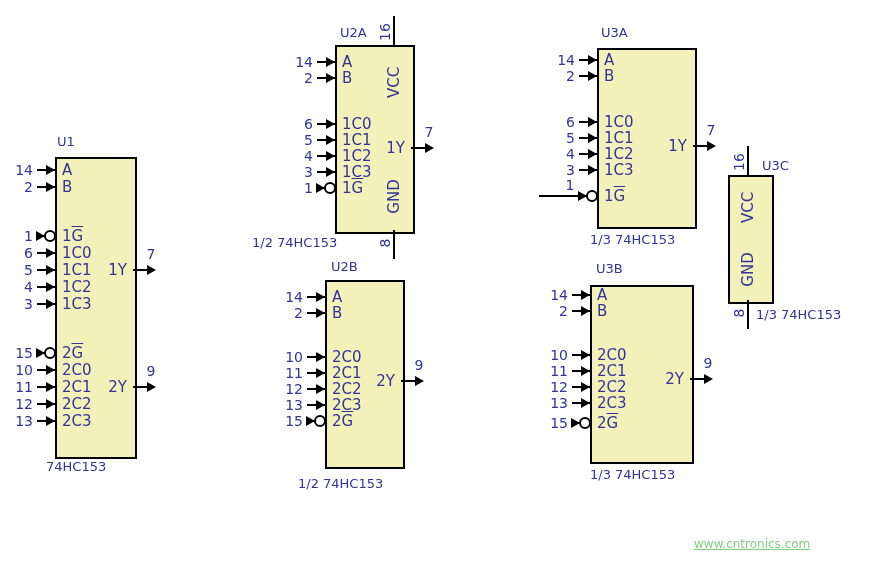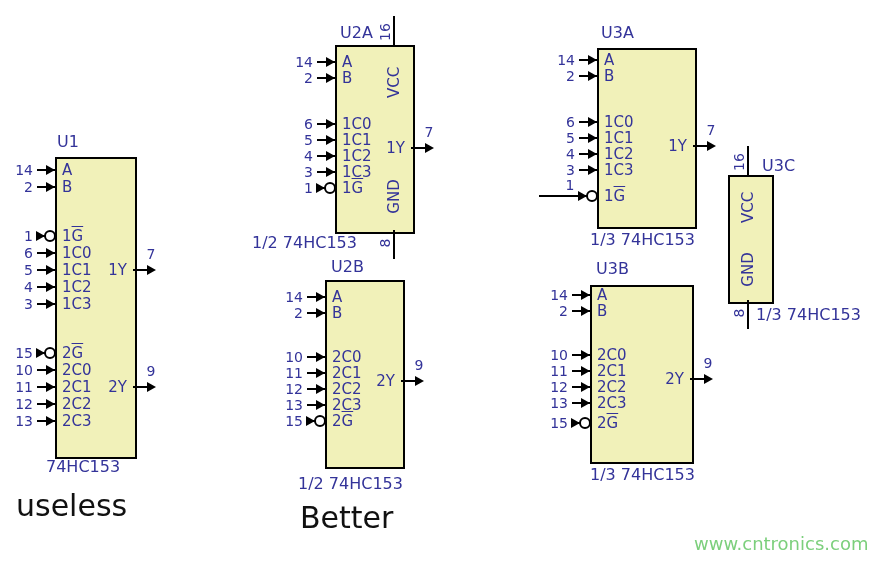--- a/index.html
+++ b/index.html
@@ -3,38 +3,36 @@
 <meta charset="utf-8">
 <style>
   html, body { margin: 0; padding: 0; }
   body {
     width: 886px; height: 565px; position: relative;
     background: #ffffff; overflow: hidden;
     font-family: "DejaVu Sans", "Liberation Sans", sans-serif;
   }
   #stage { position: absolute; left: 0; top: 0; width: 886px; height: 565px; }
   .box { position: absolute; background: var(--chip-fill, #f1f1b9); border: 2px solid #000; }
-  .ref, .part { position: absolute; color: var(--text-blue, #333399); font-size: 16px; line-height: 18px; white-space: nowrap; }
+  .ref, .part { position: absolute; color: var(--text-blue, #333399); font-size: 13px; line-height: 18px; white-space: nowrap; }
   .num { position: absolute; color: var(--text-blue, #333399); font-size: 14px; line-height: 16px; }
   .plabel { position: absolute; color: var(--text-blue, #333399); font-size: 15px; line-height: 16px; white-space: nowrap; }
   .wire { position: absolute; background: #000; }
   .arr-r { position: absolute; width: 0; height: 0; border-left: 9px solid #000; border-top: 5px solid transparent; border-bottom: 5px solid transparent; }
   .bubble { position: absolute; width: 8px; height: 8px; background: #fff; border: 2px solid #000; border-radius: 50%; }
   .rot { transform: rotate(-90deg); transform-origin: center; width: 40px; height: 14px; display: flex; align-items: center; justify-content: center; line-height: 14px; }
   .rotlab { transform: rotate(-90deg); transform-origin: center; width: 46px; height: 15px; display: flex; align-items: center; justify-content: center; line-height: 15px; }
   .ov { text-decoration: overline; }
   .caption { position: absolute; color: var(--caption-black, #111111); font-size: 30px; line-height: 32px; white-space: nowrap; }
-  .watermark { position: absolute; color: var(--watermark-green, #7ccf7c); font-size: 18px; line-height: 18px; white-space: nowrap; }
+  .watermark { position: absolute; color: var(--watermark-green, #7ccf7c); font-size: 12px; line-height: 18px; white-space: nowrap; text-decoration: underline; }
 </style>
 </head>
 <body>
 
 <div id="stage">
-  <div class="caption" style="left:16px;  top:490px;">useless</div>
-  <div class="caption" style="left:300px; top:502px;">Better</div>
   <div class="watermark" style="left:694px; top:535px;">www.cntronics.com</div>
   <div id="chips">
       <div class="box" style="left: 55px; top: 157px; width: 78px; height: 298px;"></div>
       <div class="ref" style="left: 57px; top: 133px;">U1</div>
       <div class="part" style="left: 46px; top: 458px;">74HC153</div>
       <div class="wire" style="left: 37px; top: 169px; width: 18px; height: 2px;"></div>
       <div class="arr-r" style="left: 46px; top: 165px;"></div>
       <div class="num" style="left: 3px; top: 162px; width: 30px; text-align: right;">14</div>
       <div class="plabel" style="left: 62px; top: 162px;">A</div>
       <div class="wire" style="left: 37px; top: 186px; width: 18px; height: 2px;"></div>

